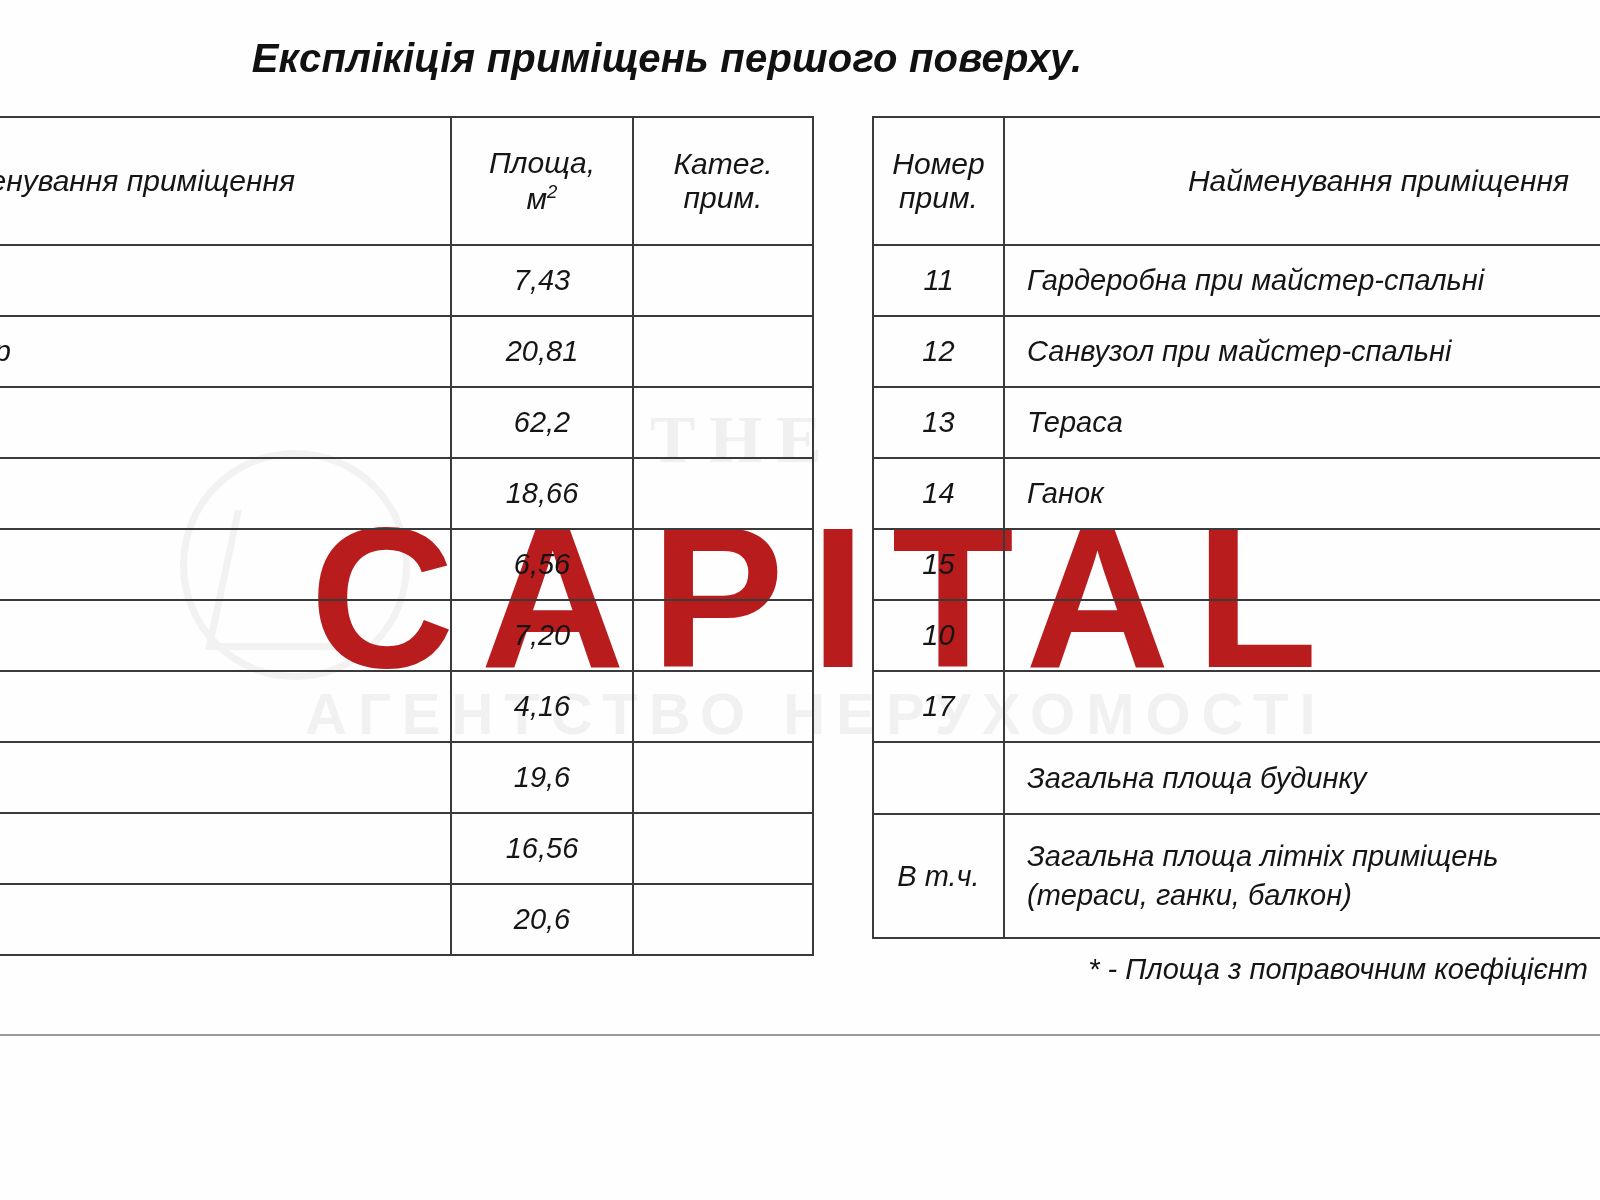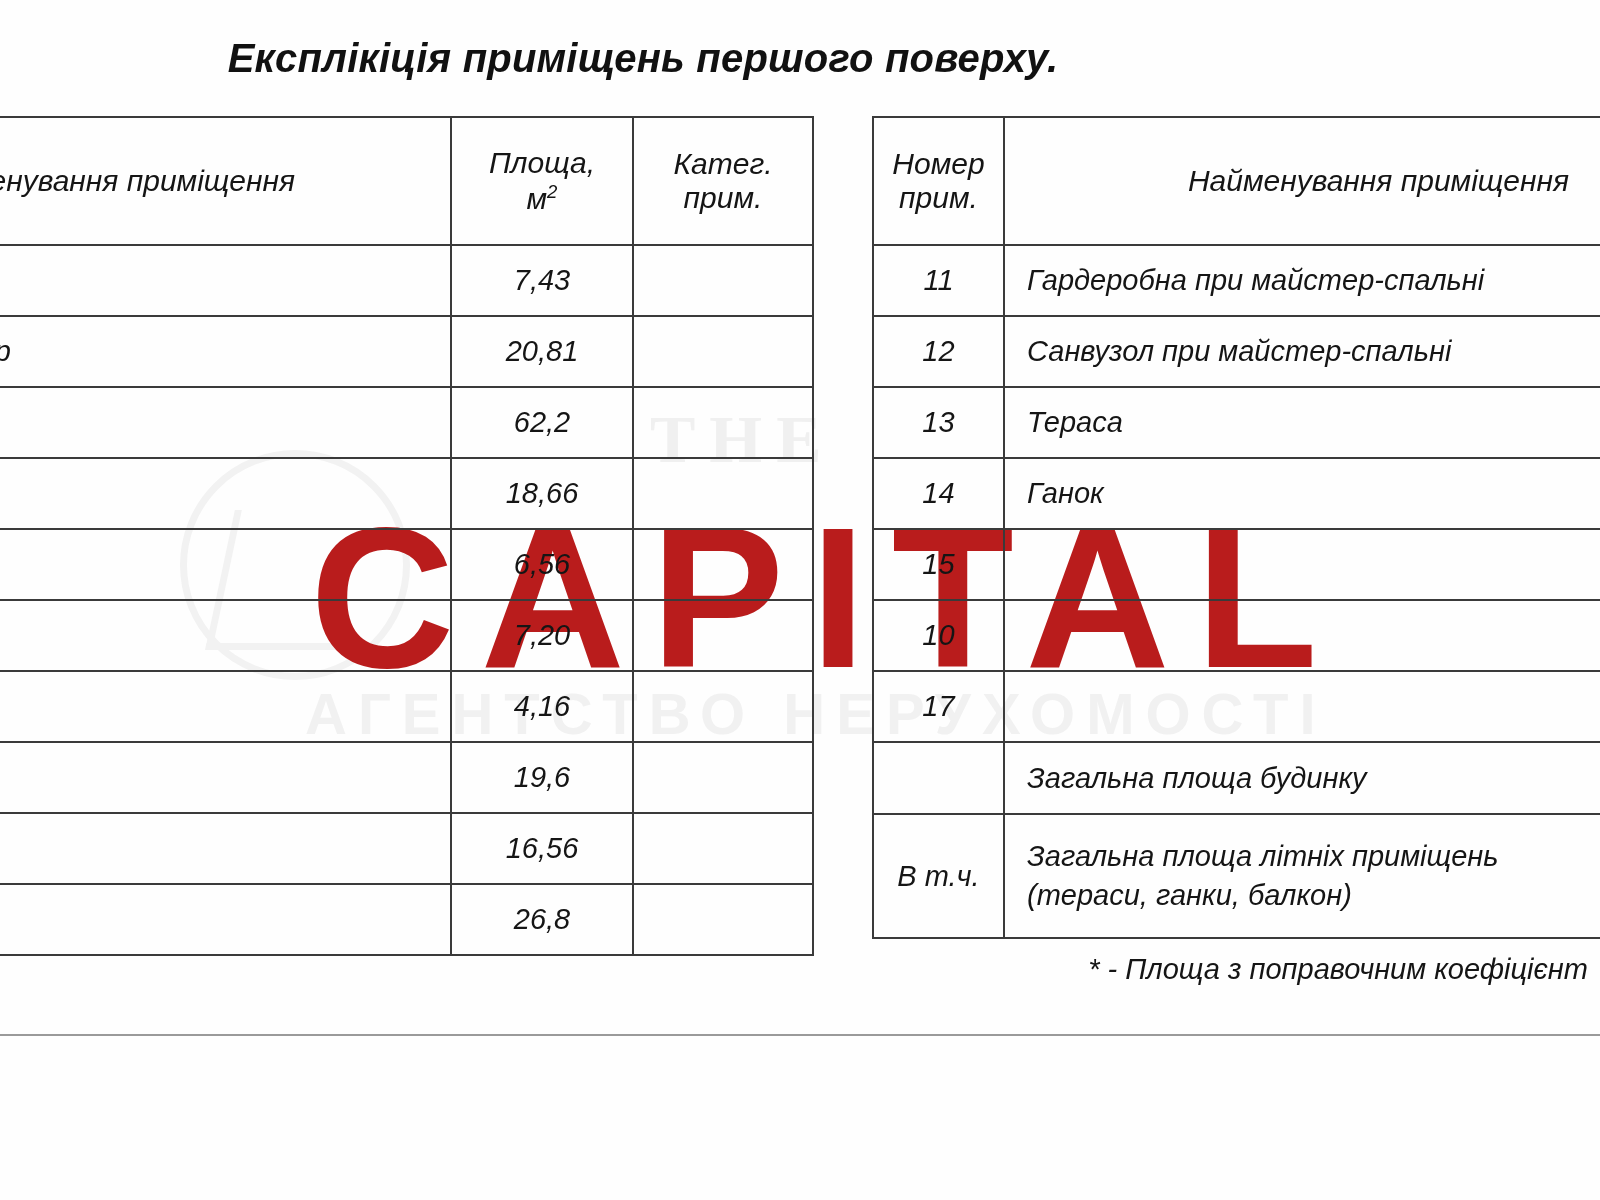--- a/index.html
+++ b/index.html
@@ -79,31 +79,32 @@
     height: 140px;
     border-left: 7px solid #f2f2f2;
     border-bottom: 7px solid #f2f2f2;
     transform: skewX(-12deg);
     box-sizing: border-box;
   }
 
   
   #doc-title {
     position: absolute;
-    left: 8px;
+    left: 0;
     top: 36px;
     width: 1270px;
     text-align: center;
     font-family: "Liberation Sans", sans-serif;
     font-size: 40px;
     font-style: italic;
     font-weight: bold;
     letter-spacing: 0.2px;
     color: #111111;
     z-index: 3;
+    padding-left: 32px;
   }
 
   
   .exp-table {
     position: absolute;
     border-collapse: collapse;
     table-layout: fixed;
     z-index: 2;
     background: transparent;
     font-family: "Liberation Sans", sans-serif;
@@ -271,21 +272,21 @@
         <td class="area">19,6</td>
         <td class="categ"></td>
       </tr>
       <tr>
         <td class="name">я 2</td>
         <td class="area">16,56</td>
         <td class="categ"></td>
       </tr>
       <tr>
         <td class="name">ер-спальня</td>
-        <td class="area">26,8</td>
+        <td class="area">20,6</td>
         <td class="categ"></td>
       </tr>
     </tbody>
 </table>
 
 <table class="exp-table" id="table-right">
   <colgroup>
     <col class="c-num">
       <col class="c-name">
   </colgroup>

